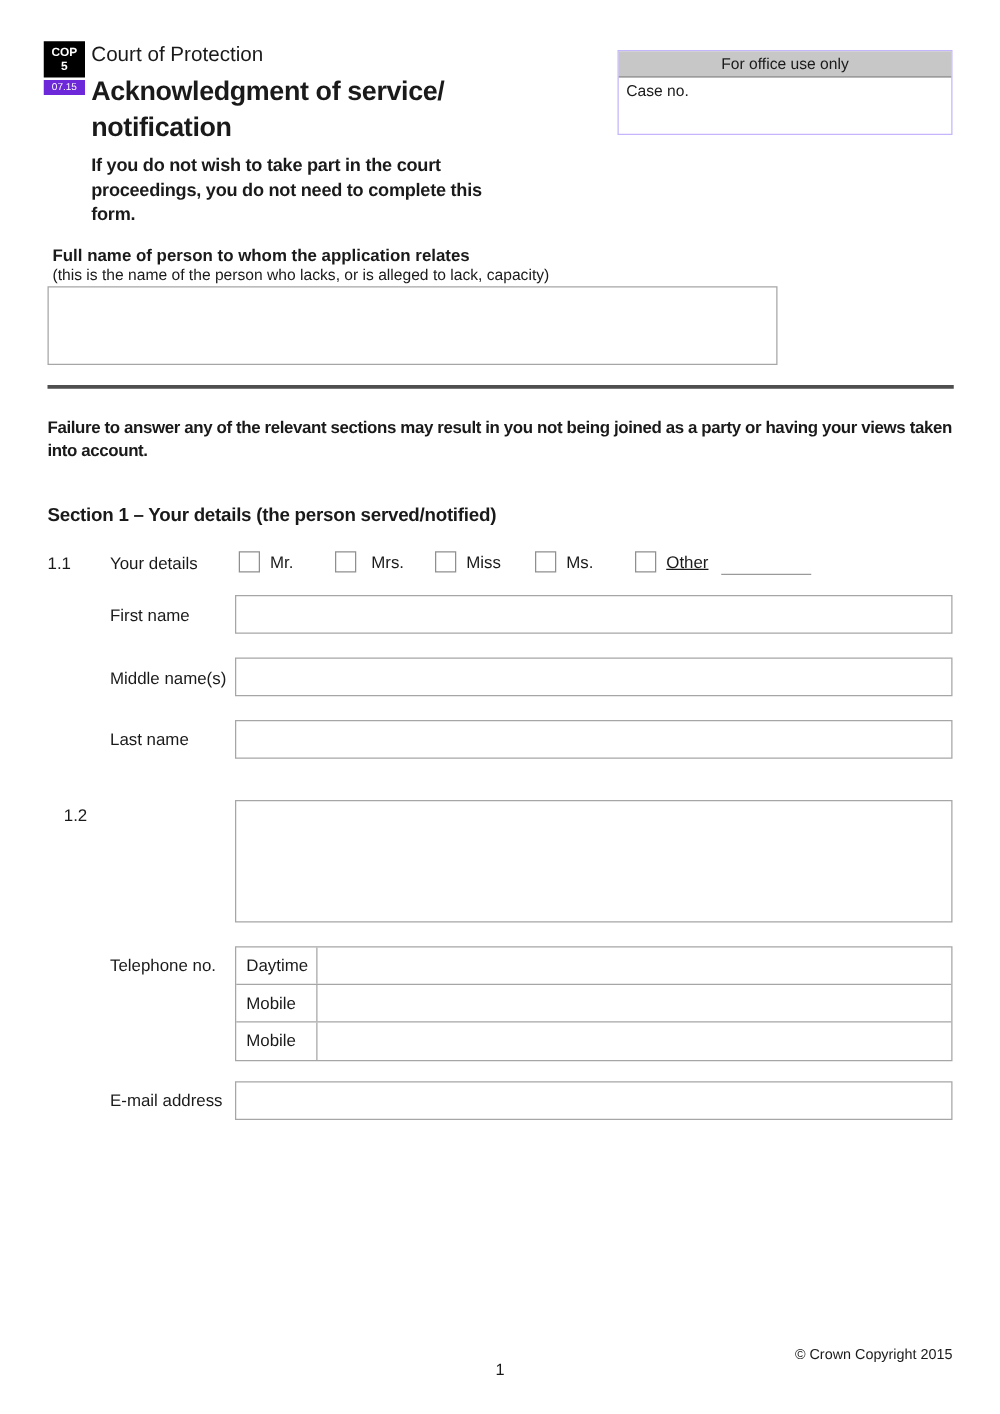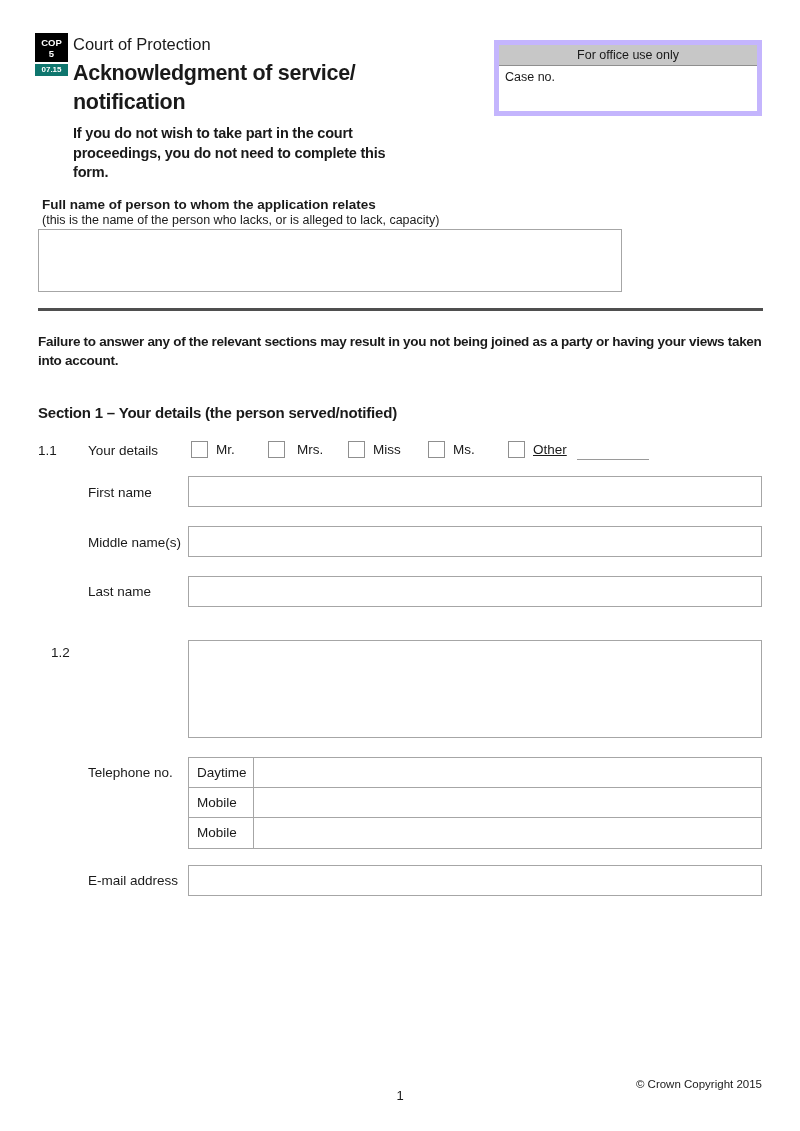--- a/index.html
+++ b/index.html
@@ -15,38 +15,38 @@
   .abs { position:absolute; }
 
   
   .logo { left:35px; top:33px; width:33px; }
   .logo-top {
     background:#000; color:#fff; text-align:center;
     font-weight:bold; font-size:9.5px; line-height:11px;
     padding:4px 0 3px;
   }
   .logo-bottom {
-    background:#0f766e; color:#fff; text-align:center;
-    font-weight:bold; font-size:8px; line-height:8px;
+    background:#6d28d9; color:#fff; text-align:center;
+    font-weight:normal; font-size:8px; line-height:8px;
     padding:2px 0 2px; margin-top:2px;
   }
 
   .court-name { left:73px; top:35px; font-size:16.5px; }
   .form-title {
     left:73px; top:59px; font-size:21.5px; font-weight:bold;
     line-height:29px; letter-spacing:-0.3px;
   }
   .intro-note {
     left:73px; top:124px; width:336px;
     font-size:14.5px; font-weight:bold; line-height:19.5px;
     letter-spacing:-0.2px;
   }
 
   
-  .office-box { left:494px; top:40px; width:268px; border:5px solid #c4b5fd; background:#fff; }
+  .office-box { left:494px; top:40px; width:268px; border:1px solid #c4b5fd; background:#fff; }
   .office-header {
     background:#c7c7c7; border-bottom:1px solid #8f8f8f;
     text-align:center; font-size:12.5px; line-height:21px; height:21px;
   }
   .office-body { height:45px; padding:4px 6px; font-size:12.5px; }
 
   
   .fullname-label { left:42px; top:197px; font-size:13.5px;font-weight:bold; }
   .fullname-sublabel { left:42px; top:213px; font-size:12.5px; }
   .field-box { border:1px solid #a6a6a6; background:#fff; }

